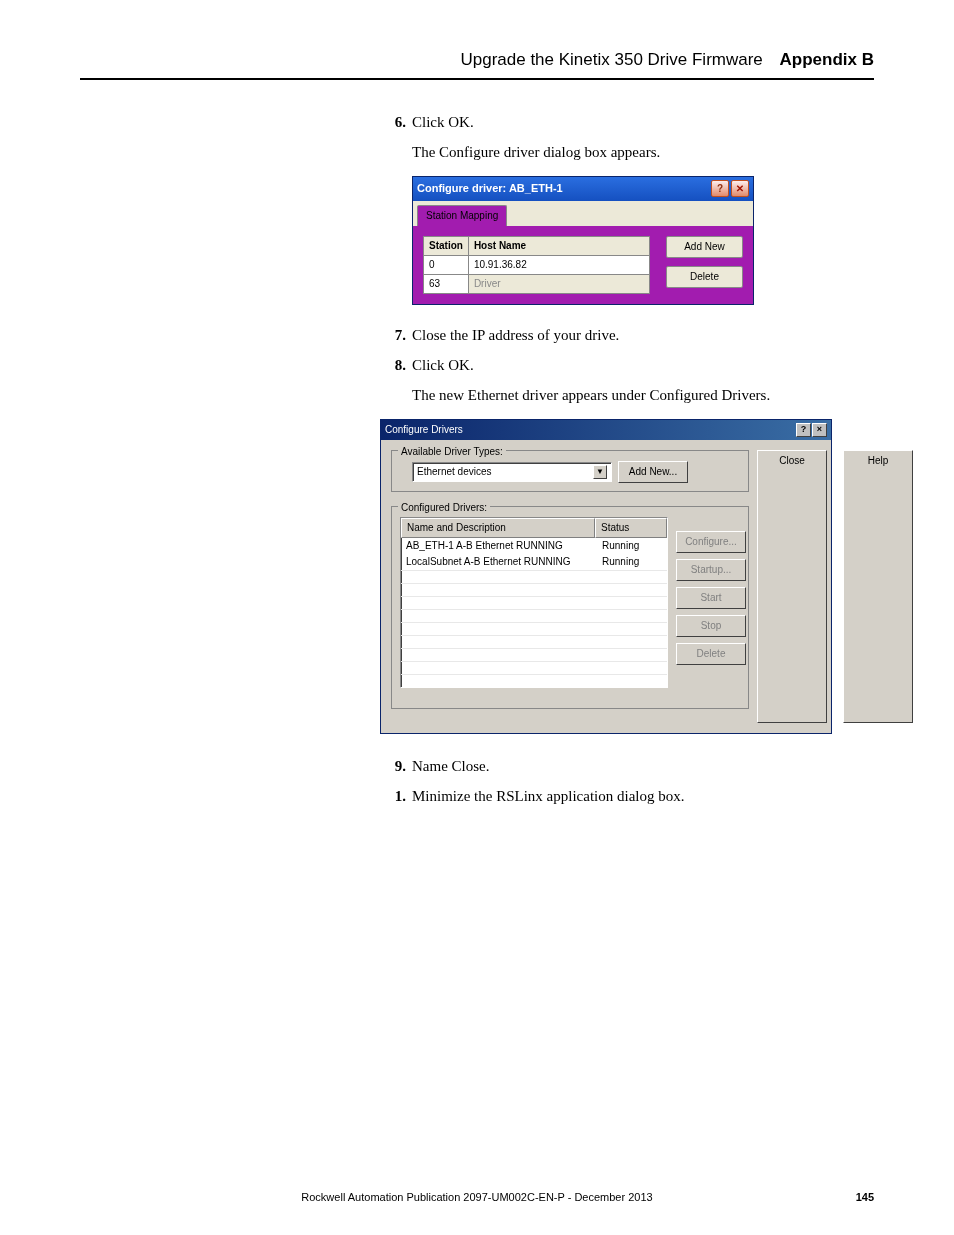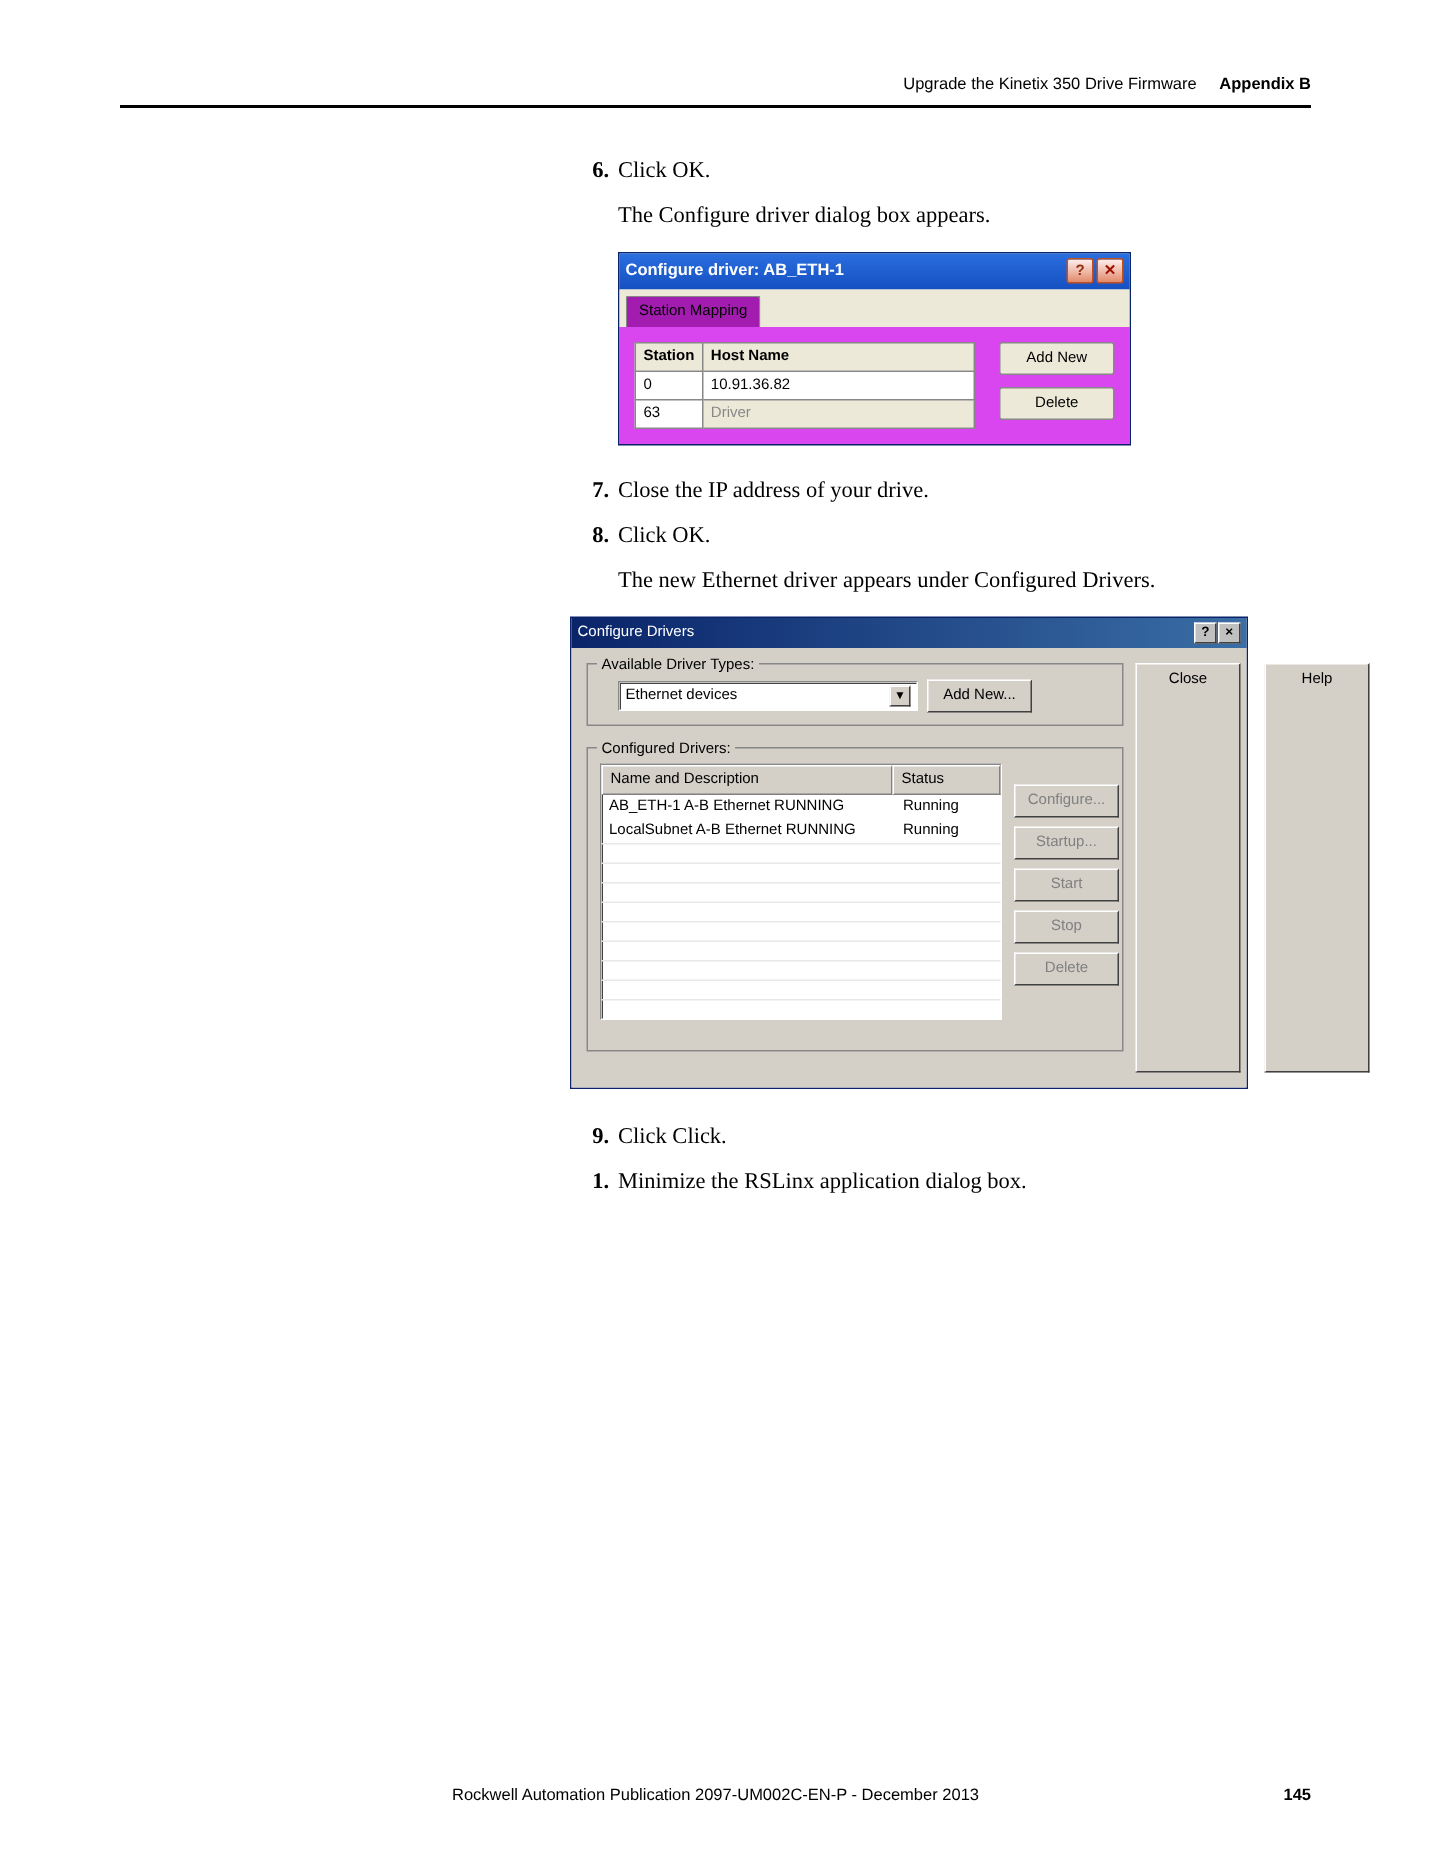--- a/index.html
+++ b/index.html
@@ -12,21 +12,21 @@
     position: relative;
   }
   .page {
     padding: 50px 80px 40px 80px;
     box-sizing: border-box;
     height: 100%;
     position: relative;
   }
   .header {
     text-align: right;
-    font-size: 11px;
+    font-size: 17px;
     margin-bottom: 8px;
     font-family: Arial, sans-serif;
   }
   .header-regular { font-weight: normal; }
   .header-bold { font-weight: bold; margin-left: 12px; }
   .header-line {
     border-bottom: 2px solid #000;
     margin-bottom: 30px;
   }
   .step-list {
@@ -95,21 +95,21 @@
   .d1-tab {
     display: inline-block;
     background: #a21caf;
     border: 1px solid #888;
     border-bottom: none;
     padding: 2px 8px;
     font-size: 10px;
     border-radius: 2px 2px 0 0;
   }
   .d1-body {
-    background: #d946ef;
+    background: #a21caf;
     padding: 10px;
     display: flex;
     gap: 8px;
     justify-content: center;
   }
   .d1-table {
     border-collapse: collapse;
     font-size: 10px;
     background: #fff;
   }
@@ -425,21 +425,21 @@
         <div class="d2-right">
           <div class="winbtn2">Close</div>
           <div class="winbtn2">Help</div>
         </div>
       </div>
     </div>
     </div>
 
     <div class="step-row">
       <div class="step-num">9.</div>
-      <div class="step-text">Click Click.</div>
+      <div class="step-text">Name Close.</div>
     </div>
 
     <div class="step-row">
       <div class="step-num">1.</div>
       <div class="step-text">Minimize the RSLinx application dialog box.</div>
     </div>
 
   </div>
 
   <div class="footer">

